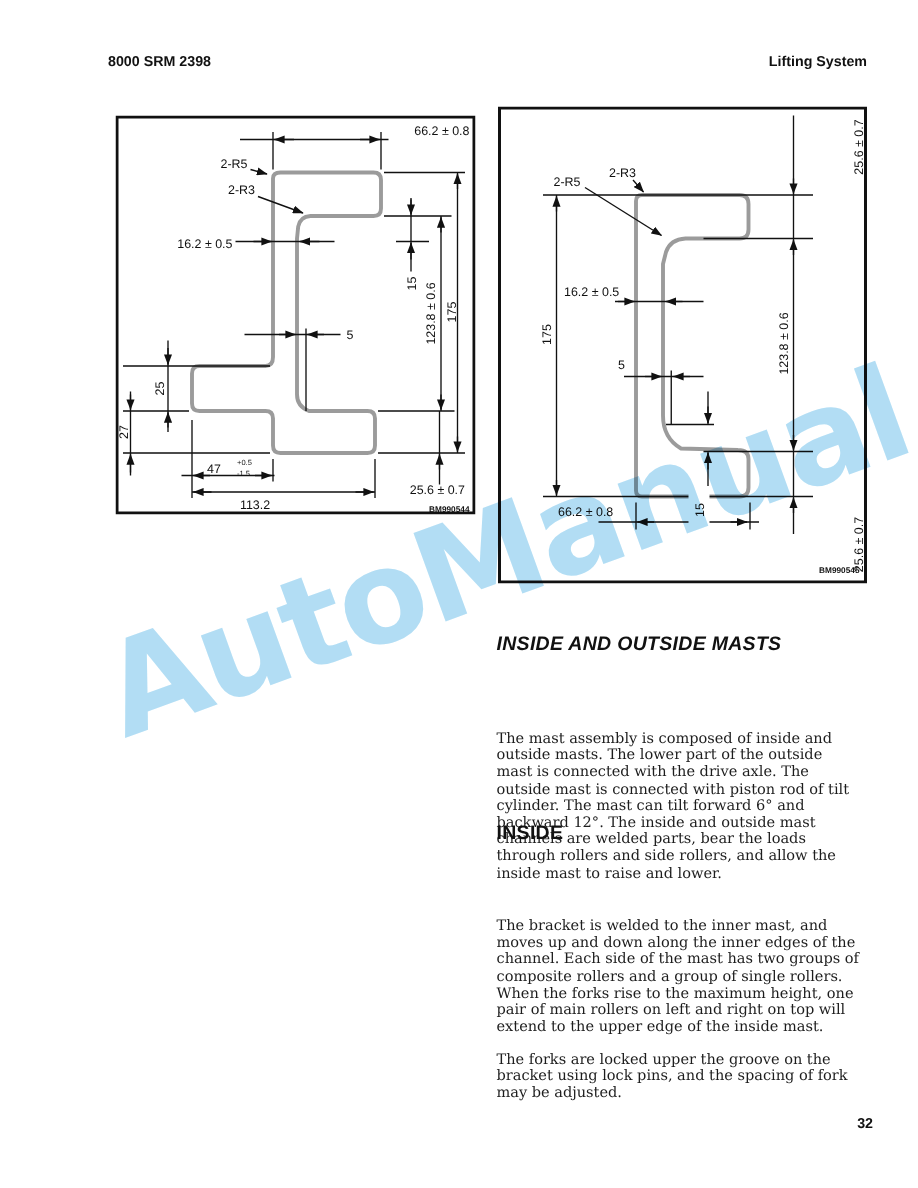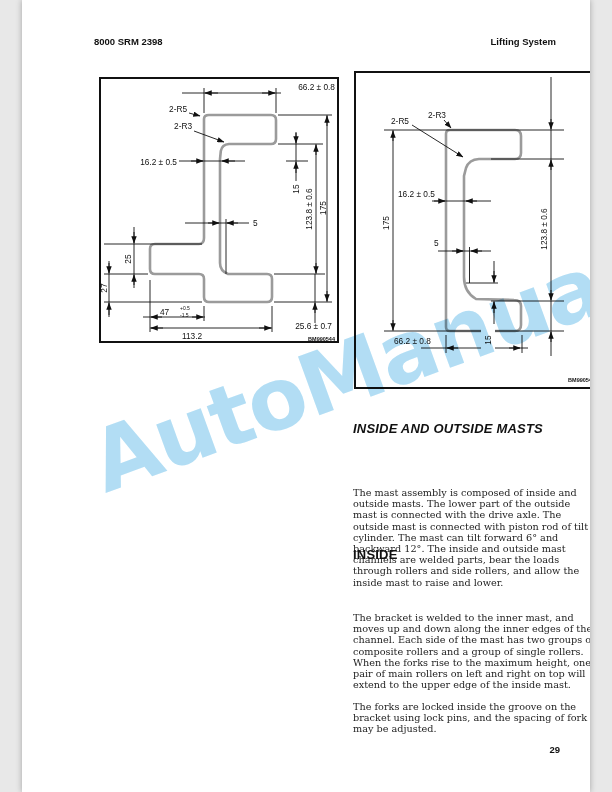--- a/index.html
+++ b/index.html
@@ -1,17 +1,17 @@
 <!DOCTYPE html>
 <html><head>
 <meta charset="utf-8">
 <style>
   html,body { margin:0; padding:0; background:#e8e8e8; }
   #page {
-    position:relative; width:568px; height:792px; background:#ffffff;
+    position:relative; width:612px; height:792px; background:#ffffff;
     font-family:"Liberation Sans", sans-serif; overflow:hidden;
     margin:0 auto; box-shadow:0 0 6px rgba(0,0,0,.3);
   }
   .abs { position:absolute; }
   .hdr { top:36px; font:bold 9.5px "Liberation Sans", sans-serif; color:#111; }
   .caption { font:bold italic 9px "Liberation Sans", sans-serif; color:#111; text-align:center; }
   .sec-heading { font:bold 13px "Liberation Sans", sans-serif; color:#111; letter-spacing:.2px; }
   .body-text { font:9.7px "DejaVu Serif", serif; color:#1d1d1d; line-height:11.2px; text-align:left;margin-top:48px; }
   .pagenum { font:bold 9.5px "Liberation Sans", sans-serif; color:#111; }
   #watermark {
@@ -119,18 +119,18 @@
     <text class="dimtxt" x="40" y="273">66.2 ± 0.8</text>
     <text class="dimtxt" x="240" y="295" text-anchor="middle" transform="rotate(-90 240 292)">25.6 ± 0.7</text>
     <text class="codetxt" x="241" y="311" text-anchor="end">BM990545</text>
   </svg>
 
   <div class="abs sec-heading" style="left:331px; top:421px;font-style:italic;">INSIDE AND OUTSIDE MASTS</div>
   <div class="abs body-text" style="left:331px; top:439px; width:243px;">The mast assembly is composed of inside and outside masts. The lower part of the outside mast is connected with the drive axle. The outside mast is connected with piston rod of tilt cylinder. The mast can tilt forward 6° and backward 12°. The inside and outside mast channels are welded parts, bear the loads through rollers and side rollers, and allow the inside mast to raise and lower.</div>
 
   <div class="abs sec-heading" style="left:331px; top:547px;">INSIDE</div>
   <div class="abs body-text" style="left:331px; top:564px; width:243px;">The bracket is welded to the inner mast, and moves up and down along the inner edges of the channel. Each side of the mast has two groups of composite rollers and a group of single rollers. When the forks rise to the maximum height, one pair of main rollers on left and right on top will extend to the upper edge of the inside mast.</div>
-  <div class="abs body-text" style="left:331px; top:653px; width:243px;">The forks are locked inside the groove on the bracket using lock pins, and the spacing of fork may be adjusted.</div>
+  <div class="abs body-text" style="left:331px; top:653px; width:243px;">The forks are locked upper the groove on the bracket using lock pins, and the spacing of fork may be adjusted.</div>
 
-  <div class="abs pagenum" style="right:30px; top:744px;">29</div>
+  <div class="abs pagenum" style="right:30px; top:744px;">32</div>
 
   <div id="watermark" class="abs" style="color: rgb(174, 220, 244);">AutoManual</div>
 </div>
 
 </body></html>

